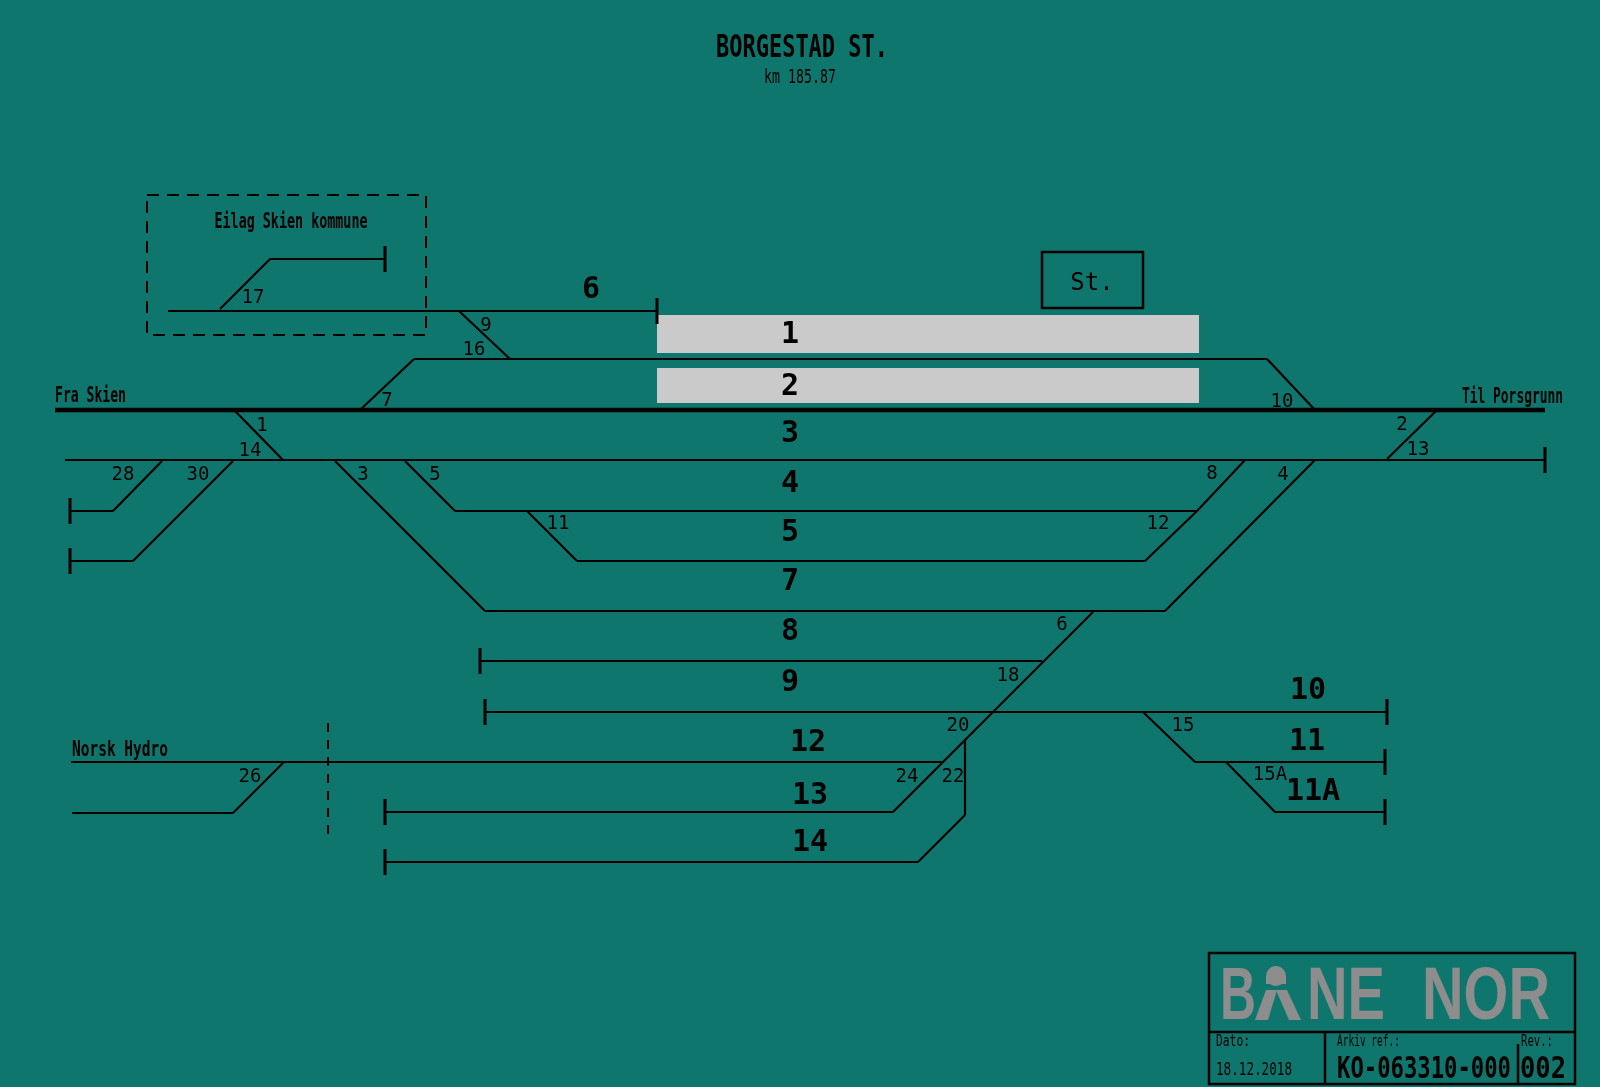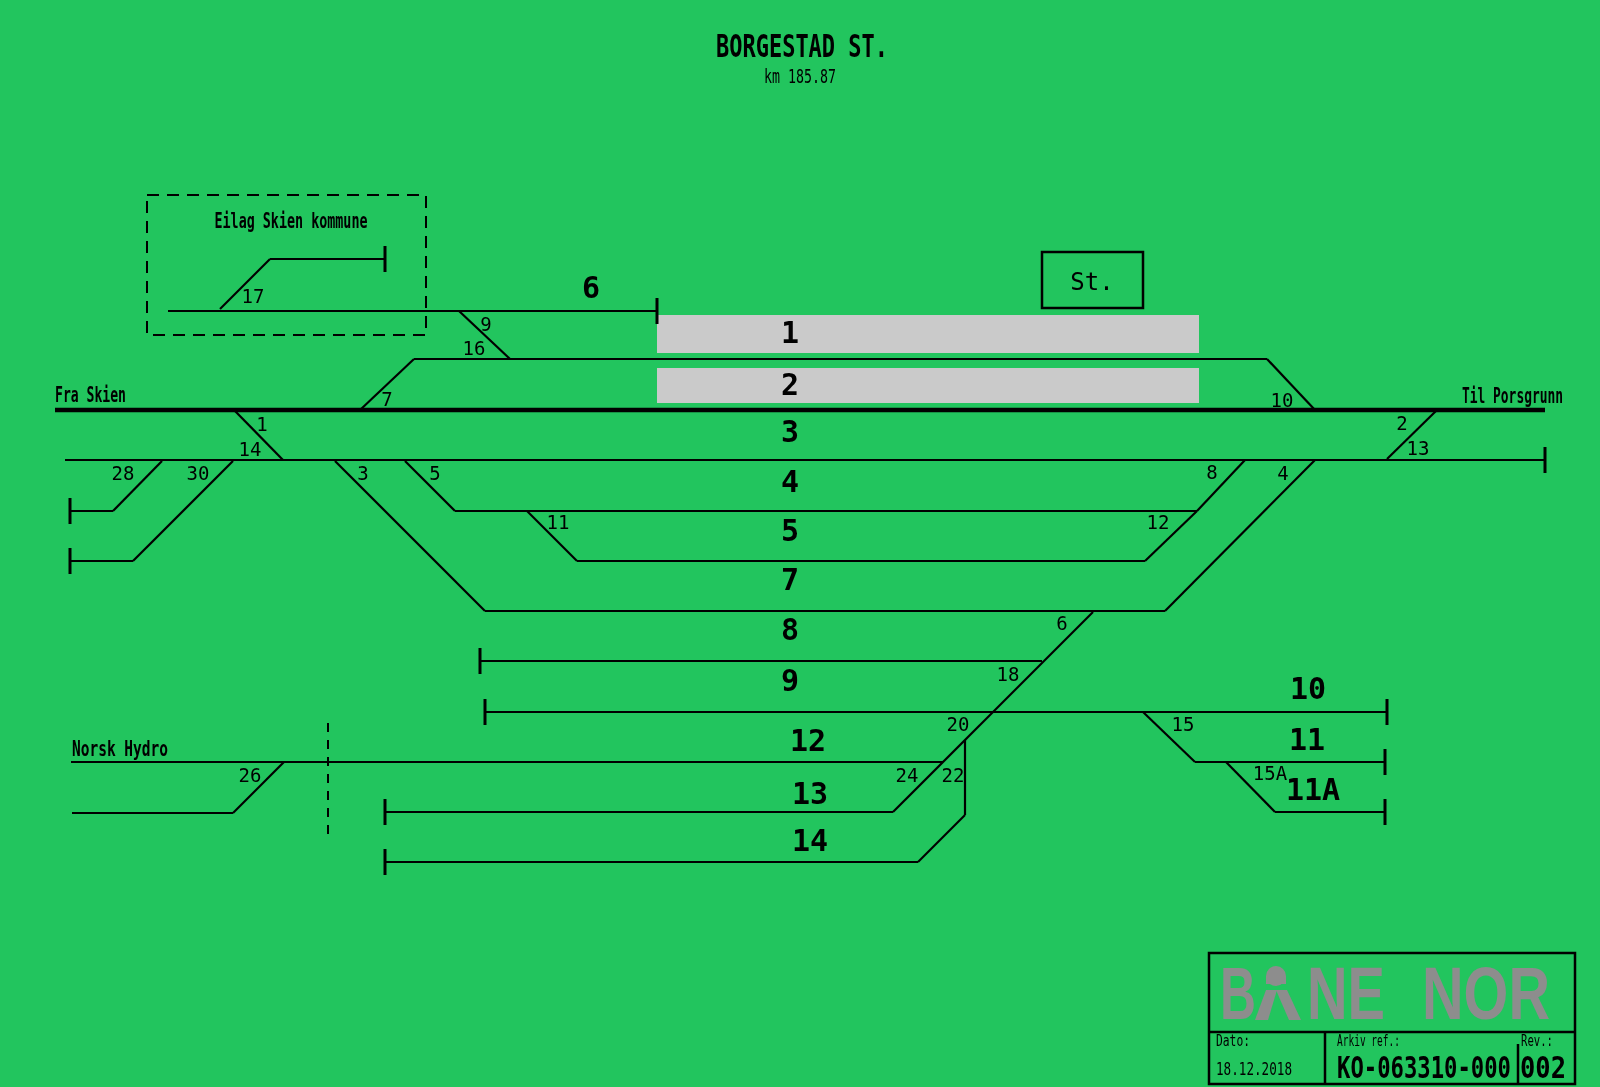--- a/index.html
+++ b/index.html
@@ -1,16 +1,16 @@
 <!DOCTYPE html>
 <html><head>
 <meta charset="utf-8">
 <style>
   html,body{margin:0;padding:0;background:#ffffff;}
-  #canvas{position:relative;width:1600px;height:1087px;background:#22c55e;overflow:hidden;}
+  #canvas{position:relative;width:1600px;height:1087px;background:#0f766e;overflow:hidden;}
   svg text{font-family:"DejaVu Sans Mono","Liberation Mono",monospace;fill:#000;}
   .t-title{font-size:32px;font-weight:bold;}
   .t-km{font-size:20px;}
   .dir-label{font-size:21px;font-weight:bold;}
   .area-label{font-size:21px;font-weight:bold;}
   .st-label{font-size:24px;}
   .track-num{font-size:30px;font-weight:bold;}
   .switch-num{font-size:19px;}
   .tb-small{font-size:15px;}
   .tb-date{font-size:18px;}

